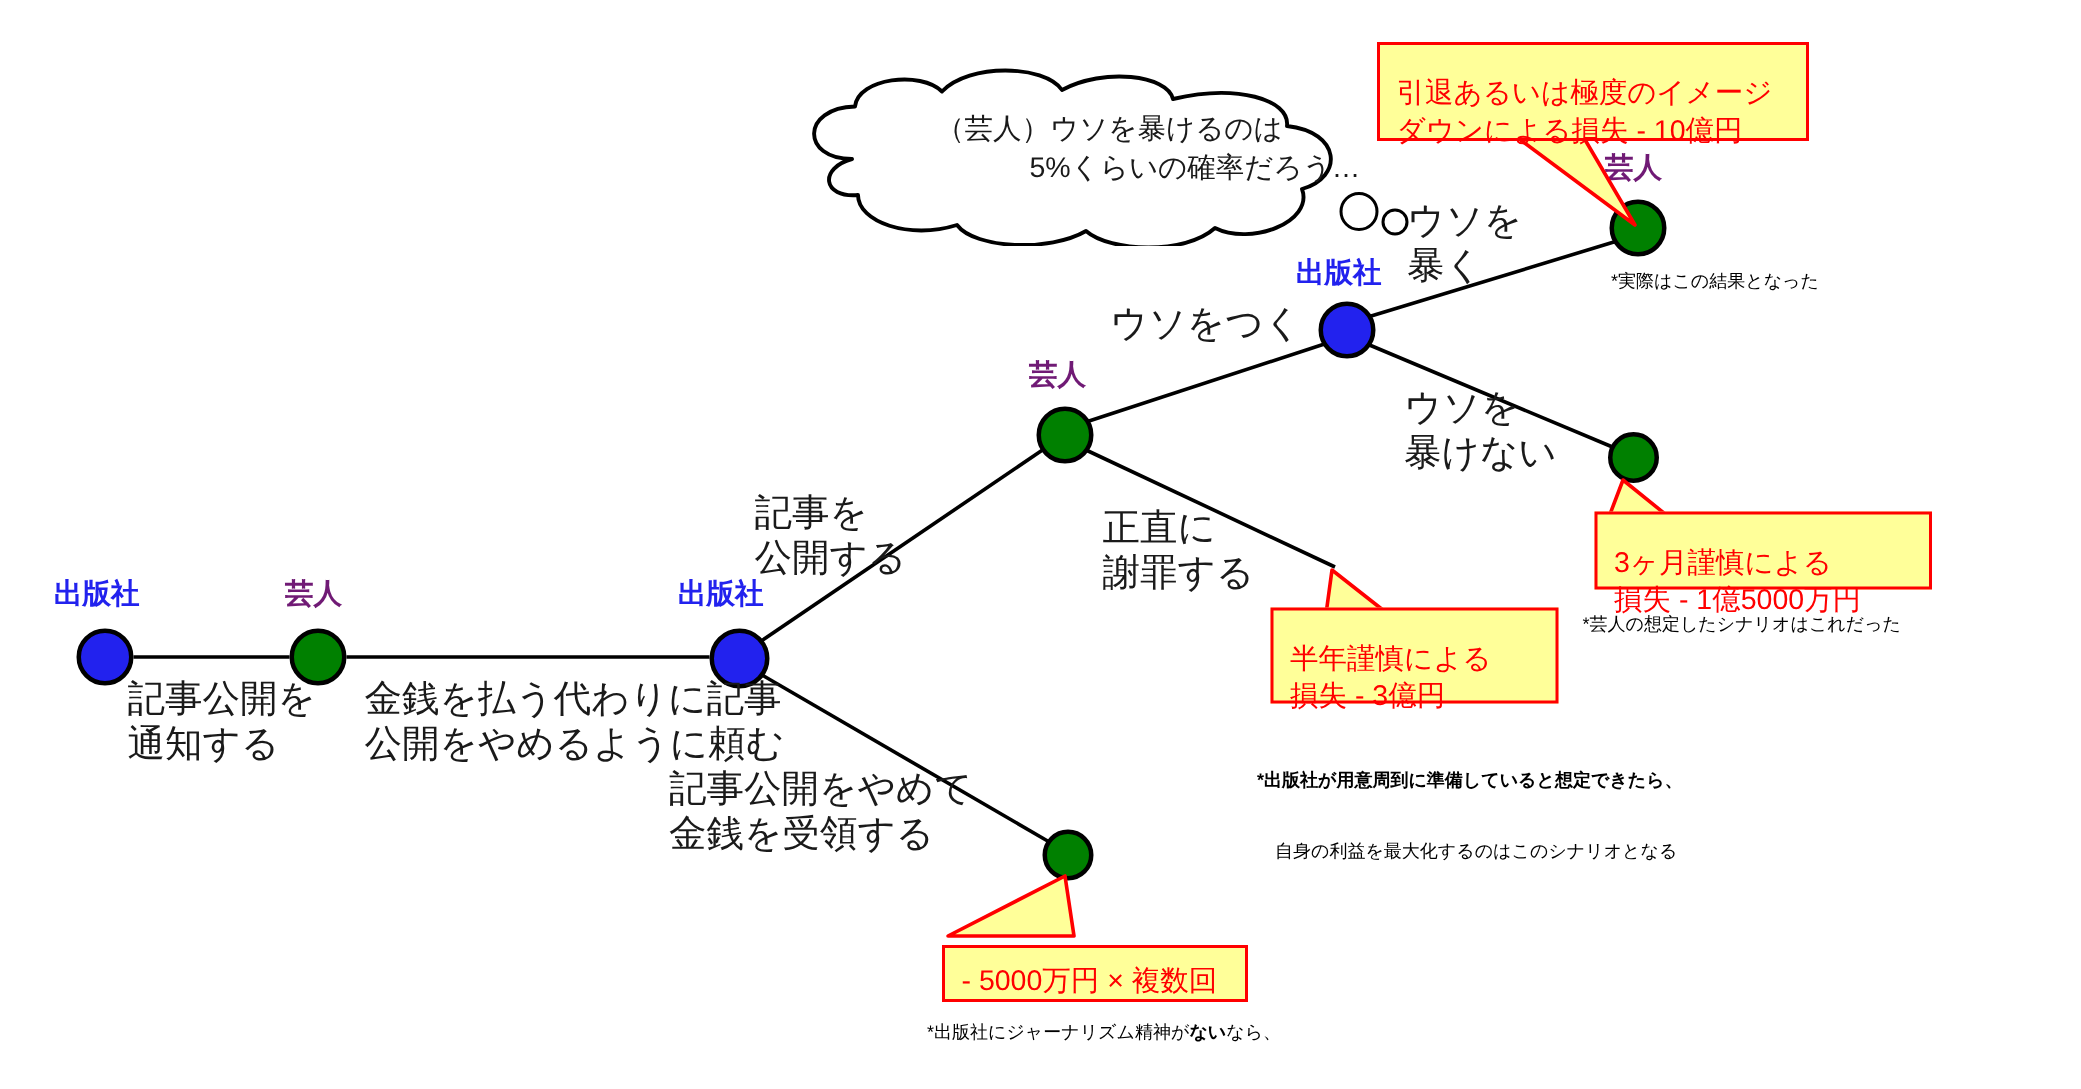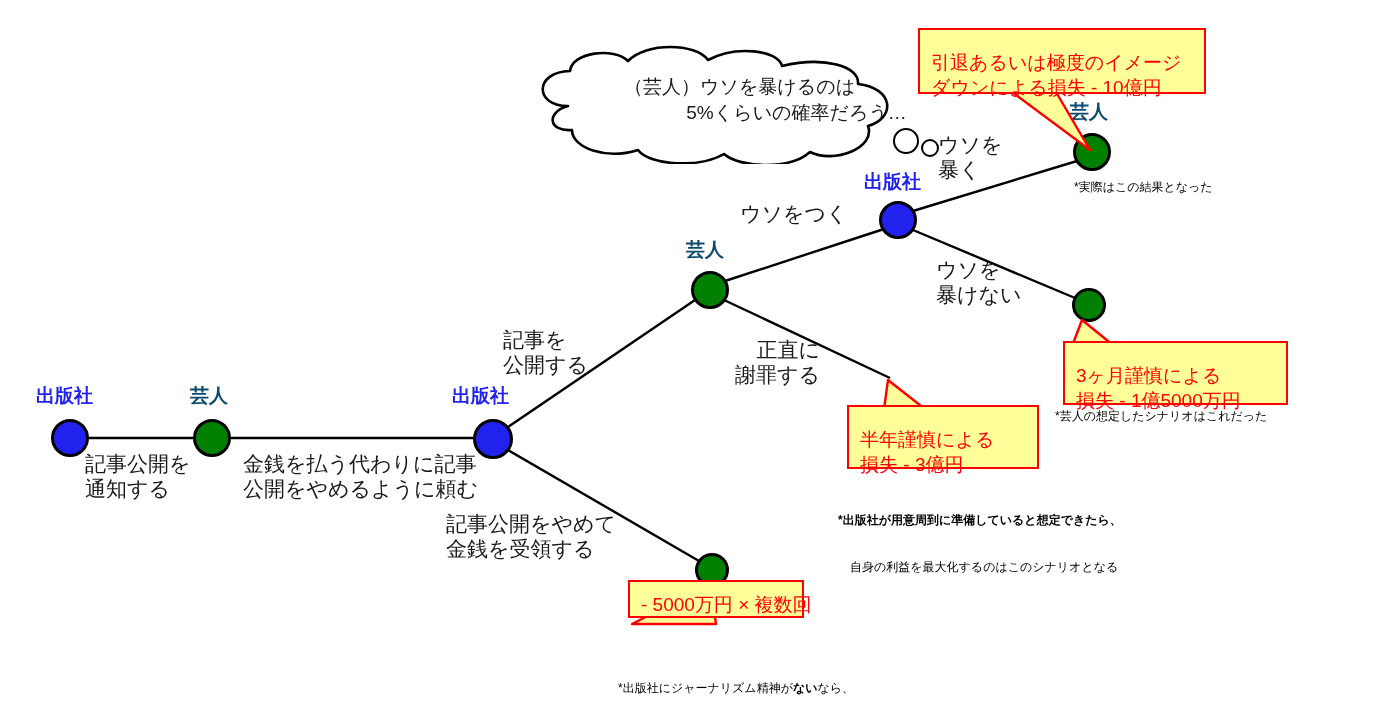--- a/index.html
+++ b/index.html
@@ -37,25 +37,25 @@
   .node.green { background: #008000; }
 
   .node-label {
     position: absolute;
     font-weight: bold;
     font-size: 19px;
     white-space: nowrap;
     letter-spacing: 0px;
   }
   .node-label.blue  { color: #2222ee; }
-  .node-label.green { color: #0c4a6e; font-family: Liberation Serif, serif; }
+  .node-label.green { color: #701a75; font-family: Liberation Serif, serif; }
 
   .edge-label {
     position: absolute;
-    font-size: 21px;
+    font-size: 25px;
     line-height: 1.18;
     color: #1a1a1a;
     white-space: pre;
   }
 
   .callout {
     position: absolute;
     background: #ffff99;
     border: 2px solid #ff0000;
     color: #ff0000;
@@ -154,57 +154,57 @@
 
   <div class="edge-label" style="left:243px; top:452px;">金銭を払う代わりに記事
 公開をやめるように頼む</div>
   <div class="edge-label" style="left:85px;  top:452px;">記事公開を
 通知する</div>
   <div class="edge-label" style="left:503px; top:328px;">記事を
 公開する</div>
   <div class="edge-label" style="left:446px; top:512px;">記事公開をやめて
 金銭を受領する</div>
   <div class="edge-label" style="left:740px; top:202px;">ウソをつく</div>
-  <div class="edge-label" style="left:735px; top:338px;text-align:right;">正直に
+  <div class="edge-label" style="left:735px; top:338px;">正直に
 謝罪する</div>
   <div class="edge-label" style="left:938px; top:133px;">ウソを
 暴く</div>
   <div class="edge-label" style="left:936px; top:258px;">ウソを
 暴けない</div>
 
   <div class="callout" style="left:918px; top:28px; width:288px; height:66px;">引退あるいは極度のイメージ
 ダウンによる損失 - 10億円</div>
   <svg style="position:absolute; left:1010px; top:90px; width:110px; height:64px; z-index:4;" viewBox="0 0 110 64">
     <path d="M2,2 L80,60 L46,2 Z" fill="#ffff99" stroke="#ff0000" stroke-width="2.4" stroke-linejoin="round"></path>
   </svg>
 
   <div class="note" style="left:1074px; top:180px;">*実際はこの結果となった</div>
 
   <svg style="position:absolute; left:1060px; top:318px; width:80px; height:46px; z-index:4;" viewBox="0 0 80 46">
     <path d="M22,2 L74,44 L6,44 Z" fill="#ffff99" stroke="#ff0000" stroke-width="2.4" stroke-linejoin="round"></path>
   </svg>
-  <div class="callout" style="left:1063px; top:341px; width:225px; height:64px;">3ヶ月謹慎による
+  <div class="callout" style="left:1063px; top:341px; width:225px; height:52px;">3ヶ月謹慎による
 損失 - 1億5000万円</div>
 
   <div class="note" style="left:1055px; top:409px;">*芸人の想定したシナリオはこれだった</div>
 
   <svg style="position:absolute; left:880px; top:378px; width:80px; height:48px; z-index:4;" viewBox="0 0 80 48">
     <path d="M8,2 L64,46 L2,46 Z" fill="#ffff99" stroke="#ff0000" stroke-width="2.4" stroke-linejoin="round"></path>
   </svg>
   <div class="callout" style="left:847px; top:405px; width:192px; height:64px;">半年謹慎による
 損失 - 3億円</div>
 
   <div class="note" style="left:838px; top:482px;">
     <div class="b">*出版社が用意周到に準備していると想定できたら、</div>
     <div>　自身の利益を最大化するのはこのシナリオとなる</div>
   </div>
 
   <svg style="position:absolute; left:630px; top:582px; width:90px; height:44px; z-index:4;" viewBox="0 0 90 44">
     <path d="M80,2 L86,42 L2,42 Z" fill="#ffff99" stroke="#ff0000" stroke-width="2.4" stroke-linejoin="round"></path>
   </svg>
-  <div class="callout" style="left:628px; top:580px; width:176px; height:38px; display:flex; align-items:center;">- 5000万円 × 複数回</div>
+  <div class="callout" style="left:628px; top:630px; width:204px; height:38px; display:flex; align-items:center;">- 5000万円 × 複数回</div>
 
   <div class="note" style="left:618px; top:650px;">
     <div><span>*出版社にジャーナリズム精神が</span><span class="b">ない</span><span>なら、</span></div>
     
   </div>
 
 </div>
 
 </body></html>

